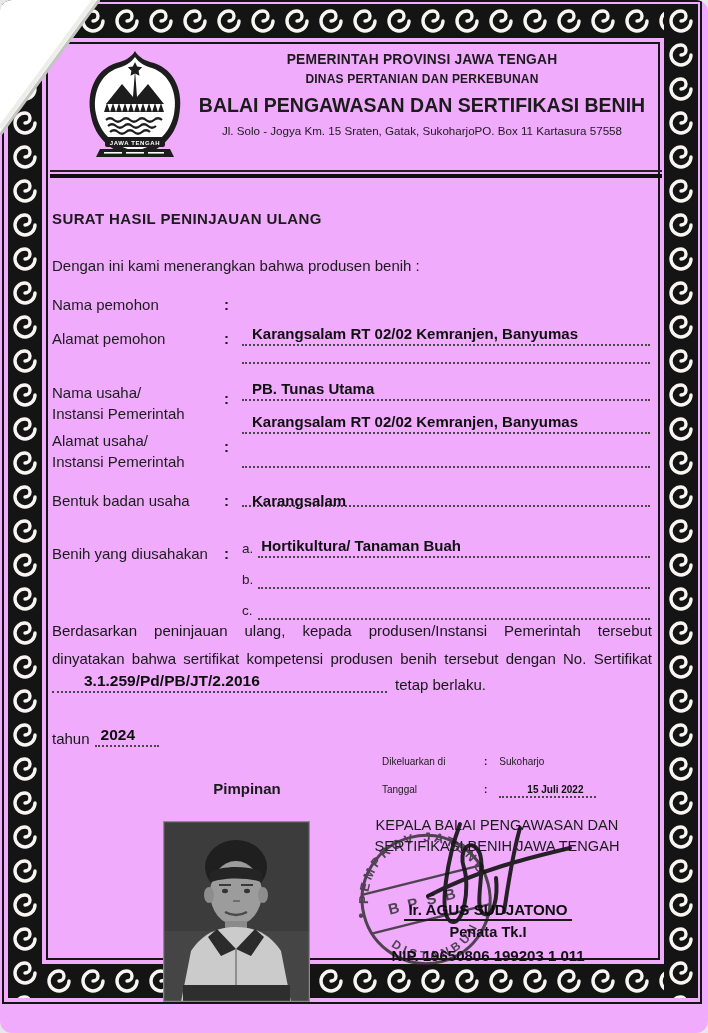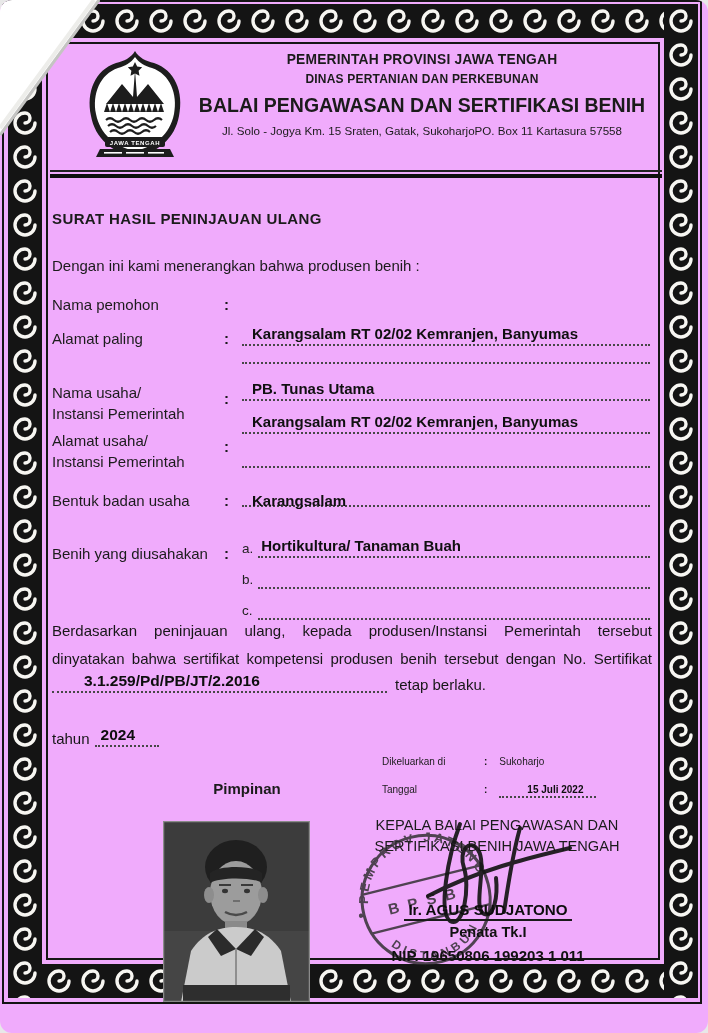--- a/index.html
+++ b/index.html
@@ -156,21 +156,21 @@
   </div>
   <div class="rule-thin"></div>
   <div class="rule-thick"></div>
 
   <div class="title">SURAT HASIL PENINJAUAN ULANG</div>
   <div class="intro">Dengan ini kami menerangkan bahwa produsen benih :</div>
 
   <div class="lbl" style="left:52px;top:296px">Nama pemohon</div>
   <div class="colon" style="top:296px">:</div>
 
-  <div class="lbl" style="left:52px;top:330px">Alamat paling</div>
+  <div class="lbl" style="left:52px;top:330px">Alamat pemohon</div>
   <div class="colon" style="top:330px">:</div>
   <div class="dotline" style="top:324px">
     <b class="val">Karangsalam RT 02/02 Kemranjen, Banyumas</b>
   </div>
   <div class="dotline" style="top:342px"></div>
 
   <div class="lbl" style="left:52px;top:384px">Nama usaha/</div>
   <div class="lbl" style="left:52px;top:405px">Instansi Pemerintah</div>
   <div class="colon" style="top:390px">:</div>
   <div class="dotline" style="top:379px">

